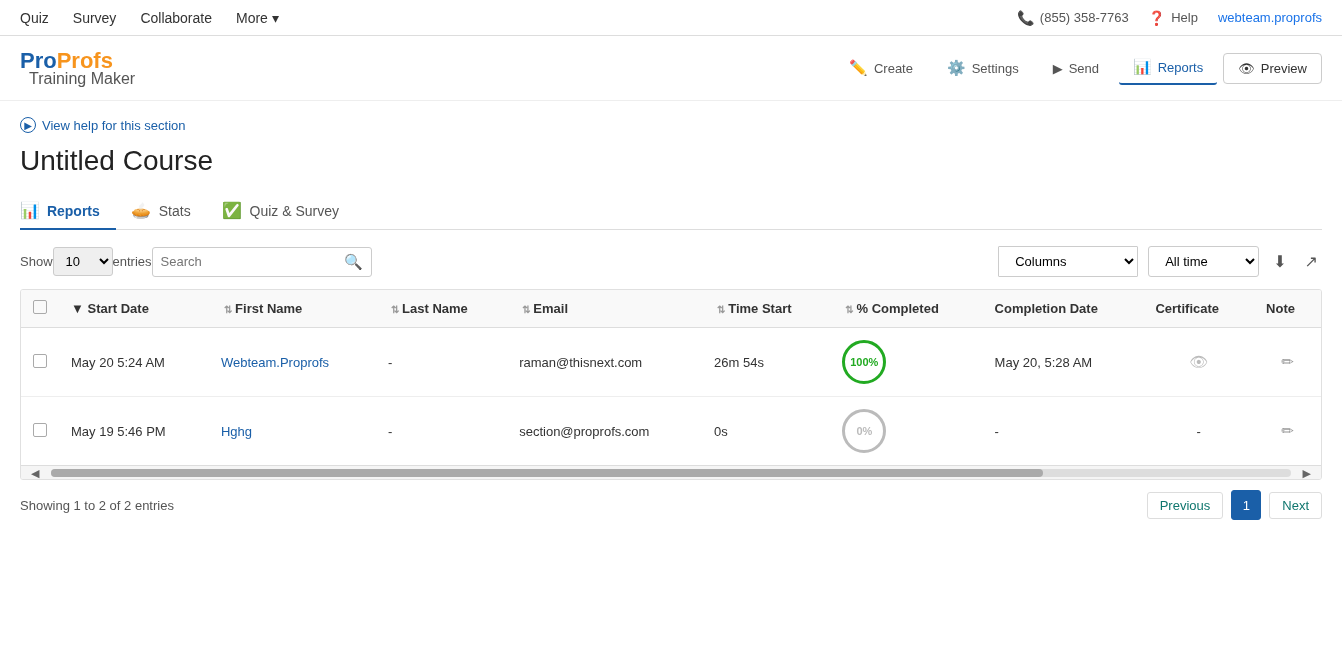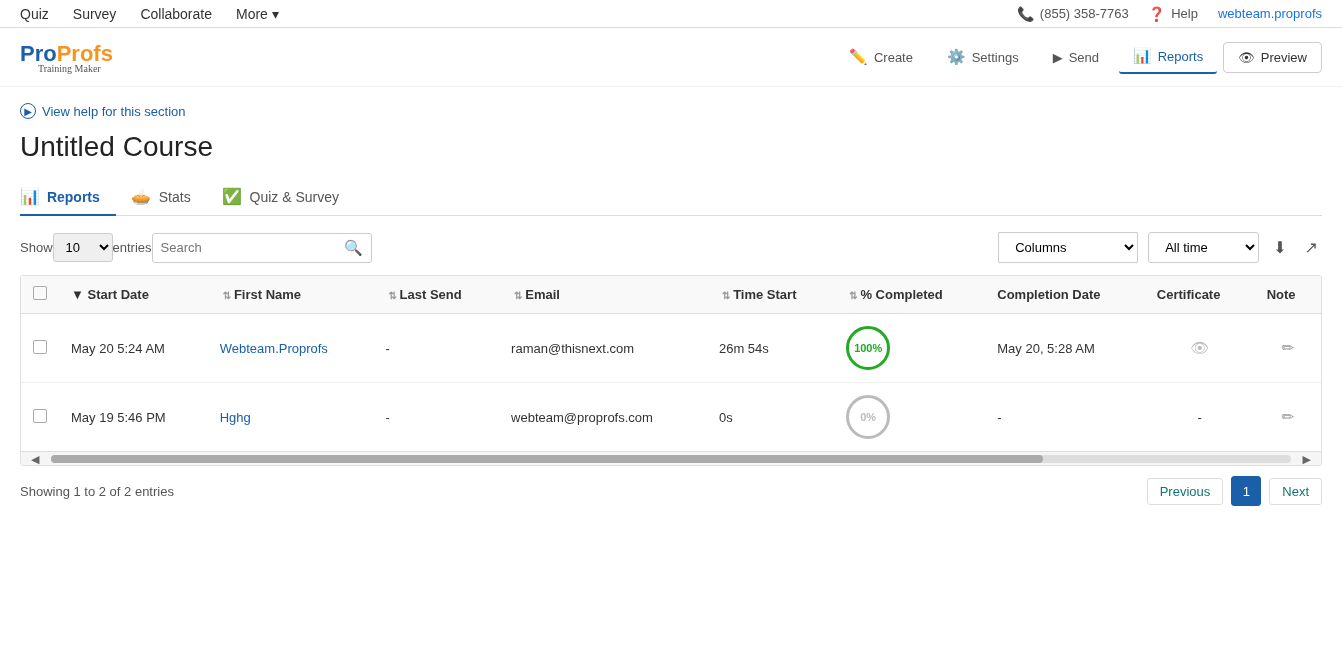--- a/index.html
+++ b/index.html
@@ -5,21 +5,21 @@
     * { box-sizing: border-box; margin: 0; padding: 0; }
     body { font-family: Arial, sans-serif; font-size: 13px; color: #333; background: #fff; }
 
     
     .top-nav {
       display: flex;
       align-items: center;
       background: #fff;
       border-bottom: 1px solid #ddd;
       padding: 0 20px;
-      height: 28px;
+      height: 36px;
     }
     .top-nav-left { display: flex; gap: 24px; align-items: center; flex: 1; }
     .top-nav-left a {
       text-decoration: none;
       color: #333;
       font-size: 14px;
       cursor: pointer;
     }
     .more-btn { display: flex; align-items: center; gap: 4px; cursor: pointer; font-size: 14px; color: #333; }
     .top-nav-right { display: flex; align-items: center; gap: 20px; }
@@ -34,21 +34,21 @@
       align-items: center;
       padding: 12px 20px;
       border-bottom: 1px solid #eee;
       background: #fff;
       justify-content: space-between;
     }
     .logo { display: flex; align-items: center; }
     .logo-text { font-size: 22px; font-weight: bold; }
     .logo-text .pro { color: #1a5fa8; }
     .logo-text .profs { color: #f7941d; }
-    .logo-sub { font-size: 10px; color: #555; margin-top: -4px; margin-left: 18px; font-family: Liberation Serif, serif; }
+    .logo-sub { font-size: 16px; color: #555; margin-top: -4px; margin-left: 9px; }
     .logo-container { display: flex; flex-direction: column; margin-right: auto; }
     .header-actions { display: flex; align-items: center; gap: 6px; }
     .header-btn {
       display: flex;
       align-items: center;
       gap: 6px;
       padding: 7px 14px;
       border: none;
       background: transparent;
       color: #555;
@@ -419,21 +419,21 @@
           <th class="checkbox-cell">
             <span class="check-box"></span>
           </th>
           <th>
             <span>▼ </span><span>Start Date</span>
           </th>
           <th>
             <span class="sort-arrows">⇅ </span><span>First Name</span>
           </th>
           <th>
-            <span class="sort-arrows">⇅ </span><span>Last Send</span>
+            <span class="sort-arrows">⇅ </span><span>Last Name</span>
           </th>
           <th>
             <span class="sort-arrows">⇅ </span><span>Email</span>
           </th>
           <th>
             <span class="sort-arrows">⇅ </span><span>Time Start</span>
           </th>
           <th>
             <span class="sort-arrows">⇅ </span><span>% Completed</span>
           </th>
@@ -470,21 +470,21 @@
       <span class="note-icon">✏</span>
     </td>
   </tr>
           <tr>
     <td class="checkbox-cell">
       <span class="check-box"></span>
     </td>
     <td>May 19 5:46 PM</td>
     <td><a>Hghg</a></td>
     <td>-</td>
-    <td>webteam@proprofs.com</td>
+    <td>section@proprofs.com</td>
     <td>0s</td>
     <td style="text-align:center;">
       <div class="progress-circle zero">0%</div>
     </td>
     <td>-</td>
     <td style="text-align:center;">
       <span>-</span>
     </td>
     <td style="text-align:center;">
       <span class="note-icon">✏</span>

